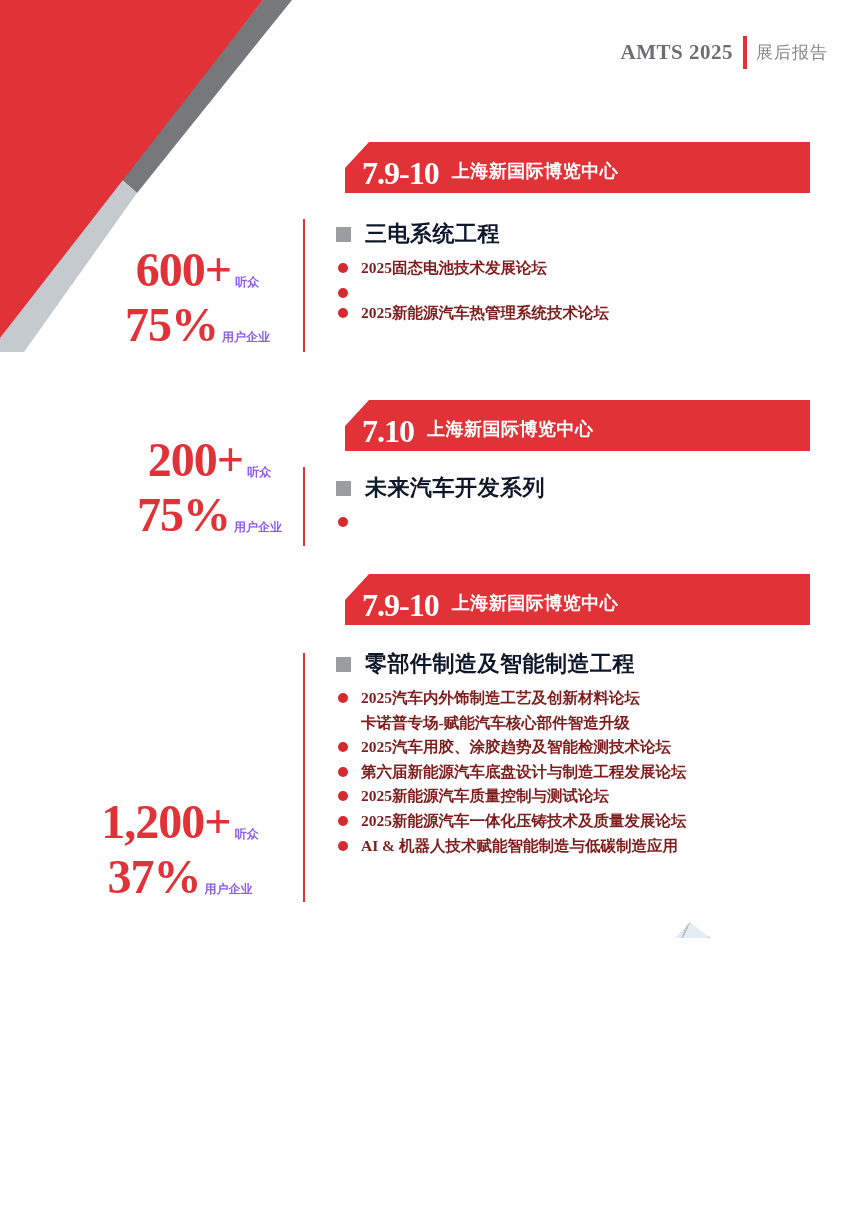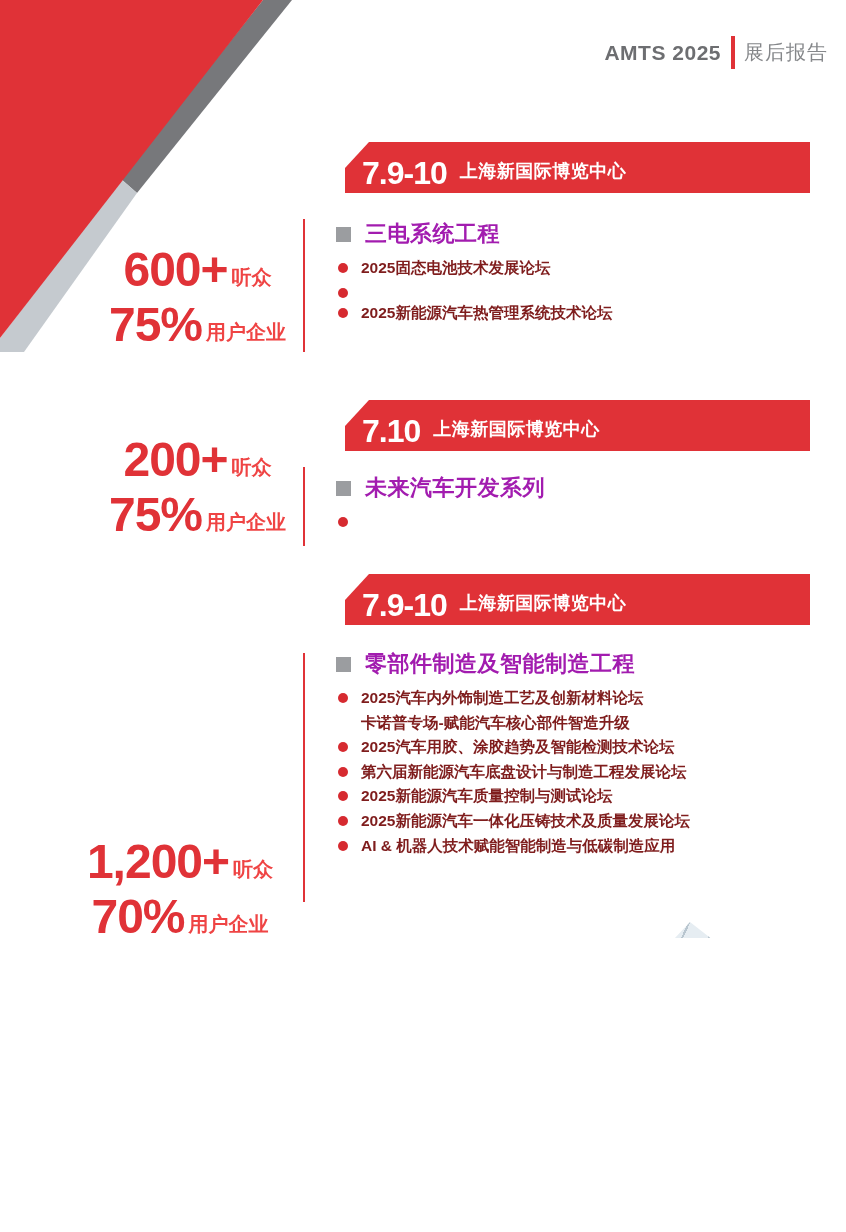--- a/index.html
+++ b/index.html
@@ -1,53 +1,53 @@
 <!DOCTYPE html>
 <html><head>
 <meta charset="utf-8">
 <style>
   html,body{margin:0;padding:0;background:#fff;}
   .page{position:relative;width:846px;height:938px;background:#fff;overflow:hidden;
-        font-family:Liberation Sans, sans-serif;}
+        font-family:Liberation Serif, serif;}
   
   .corner-band-dark{position:absolute;left:0;top:0;width:300px;height:360px;background:#77787b;
         clip-path:polygon(263px 0,292px 0,137px 193px,121px 179px);}
   .corner-band-light{position:absolute;left:0;top:0;width:300px;height:360px;background:#c5cacf;
         clip-path:polygon(121px 179px,137px 193px,24px 352px,0 352px,0 338px);}
   .corner-red{position:absolute;left:0;top:0;width:300px;height:360px;background:#e03237;
         clip-path:polygon(0 0,263px 0,0 338px);}
   
   .hdr{position:absolute;top:36px;right:18px;display:flex;align-items:center;}
   .hdr-brand{font-size:21px;font-weight:800;color:#6d6e71;letter-spacing:.5px;}
   .hdr-bar{width:4px;height:33px;background:#e03237;margin:0 9px 0 10px;}
-  .hdr-sub{font-size:20px;color:#85878a;letter-spacing:1px;}
+  .hdr-sub{font-size:17px;color:#85878a;letter-spacing:1px;}
   
   .banner{position:absolute;left:345px;width:465px;height:51px;background:#e03237;color:#fff;
         display:flex;align-items:flex-end;padding:0 0 5px 17px;box-sizing:border-box;
         clip-path:polygon(24px 0,100% 0,100% 100%,0 100%,0 26px);}
   .banner-date{font-size:32px;font-weight:800;line-height:.86;letter-spacing:-1px;}
   .banner-venue{font-size:18px;font-weight:700;margin-left:13px;padding-bottom:5px;letter-spacing:.5px;}
   .b1{top:142px}.b2{top:400px}.b3{top:574px}
   
   .stats{position:absolute;display:flex;flex-direction:column;align-items:center;gap:7px;text-align:right;}
   .st1{left:90px;top:246px;width:215px;}
-  .st2{left:90px;top:436px;width:215px;}
-  .st3{left:55px;top:798px;width:250px;margin-top:40px;}
+  .st2{left:102px;top:436px;width:215px;}
+  .st3{left:55px;top:798px;width:250px;}
   .stat-row{display:flex;align-items:flex-end;}
   .stat-value{font-size:48px;font-weight:800;color:#e03237;line-height:1;letter-spacing:-1px;}
-  .stat-label{font-size:20px;font-weight:700;color:#ef4444;padding:0 0 3px 4px;}
+  .stat-label{font-size:12px;font-weight:700;color:#8b5cf6;padding:0 0 3px 4px;}
   
   .vline{position:absolute;left:303px;width:2px;background:#e03237;}
   .v1{top:219px;height:133px}.v2{top:467px;height:79px}.v3{top:653px;height:249px}
   
   .group{position:absolute;left:336px;width:490px;}
   .g1{top:219px}.g2{top:473px}.g3{top:649px}
   .group-title{display:flex;align-items:center;gap:14px;margin-bottom:10px;}
   .sq{width:15px;height:15px;background:#9b9da0;flex:none;}
-  .gt{font-size:22px;font-weight:800;color:#a21caf;letter-spacing:.5px;}
+  .gt{font-size:22px;font-weight:800;color:#0f172a;letter-spacing:.5px;}
   .item{display:flex;align-items:flex-start;margin-bottom:6px;}
   .item-text{font-size:15.5px;font-weight:700;color:#7f1d1d;line-height:1.2;}
   .dot{width:10px;height:10px;border-radius:50%;background:#d62a30;margin:4px 13px 0 2px;flex:none;}
   .is-hidden{visibility:hidden;}
   
   .photos{position:absolute;left:0;top:920px;width:846px;height:312px;overflow:hidden;}
   .photo-right{position:absolute;inset:0;
         clip-path:polygon(690px 2px,846px 124px,846px 312px,398px 312px);}
   .rp-glass{position:absolute;left:398px;top:0;width:448px;height:190px;background-color:#e6edf2;
         background-image:repeating-linear-gradient(115deg,rgba(130,150,165,.45) 0 2px,transparent 2px 24px),
@@ -168,21 +168,21 @@
       </div>
     </div>
   <div class="stats st3">
 
       <div class="stat-row">
         <span class="stat-value">1,200+</span>
         <span class="stat-label">听众</span>
       </div>
 
       <div class="stat-row">
-        <span class="stat-value">70%</span>
+        <span class="stat-value">37%</span>
         <span class="stat-label">用户企业</span>
       </div>
     </div>
 
   <div class="vline v1"></div>
   <div class="vline v2"></div>
   <div class="vline v3"></div>
 
   <div class="group g1">
     <div class="group-title">

